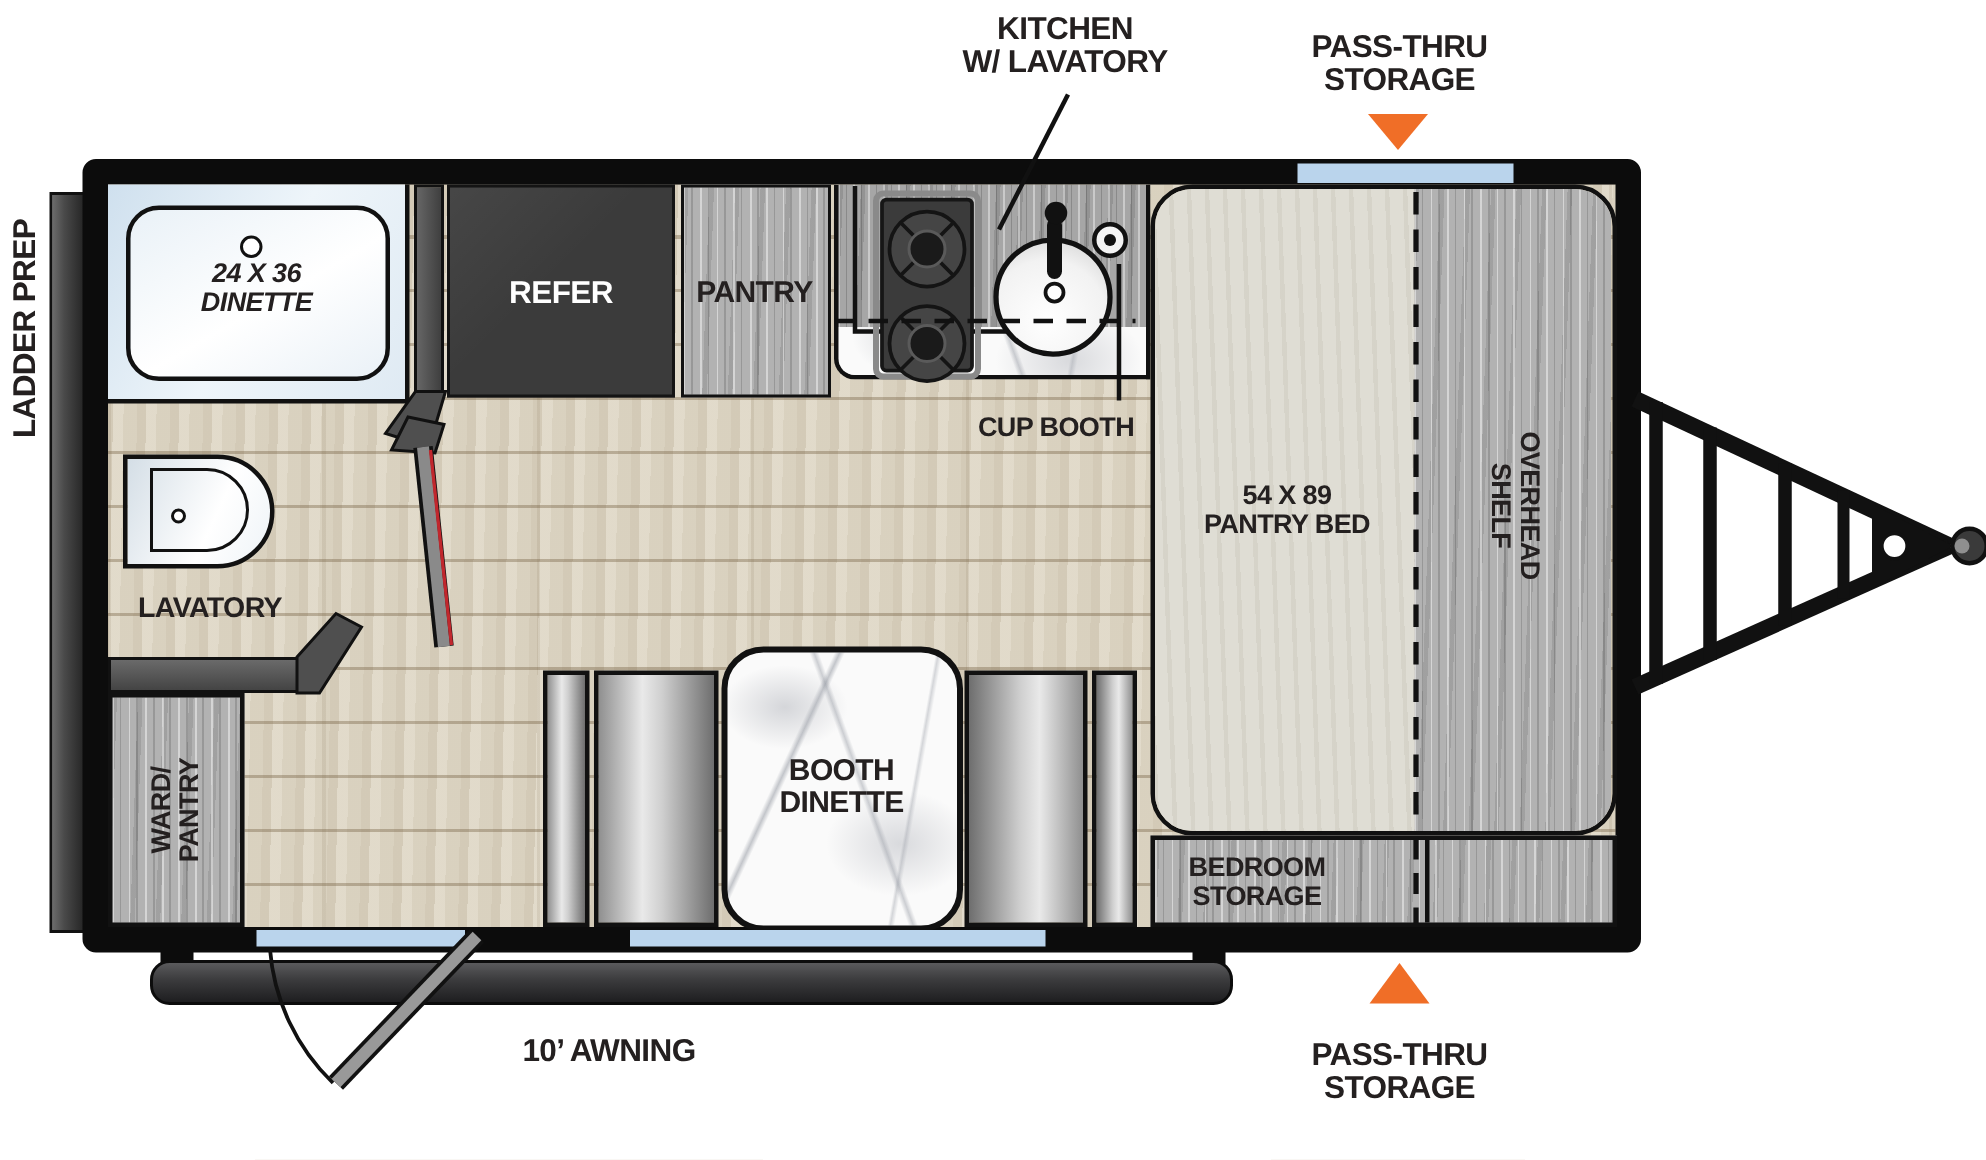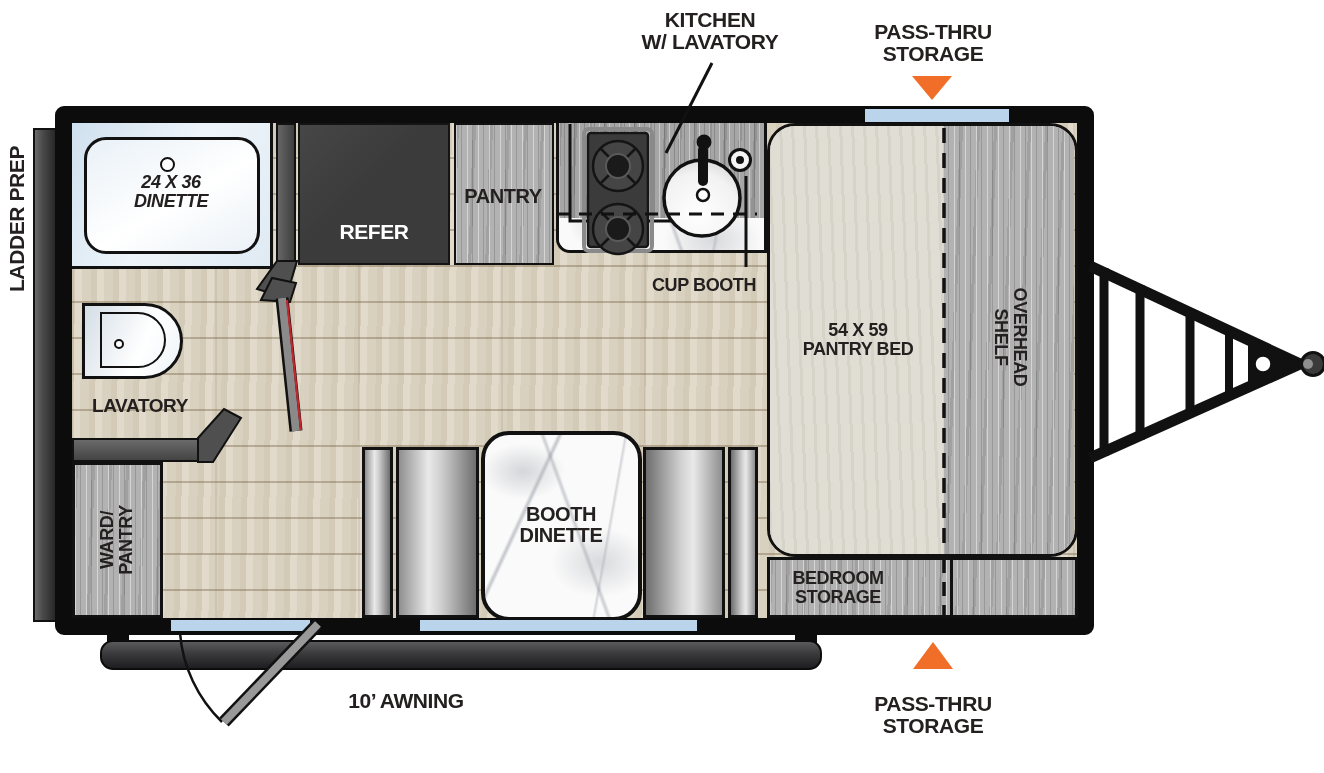--- a/index.html
+++ b/index.html
@@ -65,21 +65,21 @@
           background:linear-gradient(180deg,#5a5a5c,#3a3a3c 45%,#1e1e20);}
   .awntab{width:22px;height:14px;background:#0c0c0c;top:629px;}
 
   
   .lbl{position:absolute;transform:translate(-50%,-50%);display:flex;flex-direction:column;align-items:center;
        color:#242020;font-weight:bold;letter-spacing:-.4px;line-height:1.04;text-align:center;white-space:nowrap;z-index:40;}
   .lbl span{display:block;}
   .rot90{transform:translate(-50%,-50%) rotate(90deg);}
   .rotm90{transform:translate(-50%,-50%) rotate(-90deg);}
   .s18{font-size:18px;} .s19{font-size:19px;} .s20{font-size:20px;} .s21{font-size:21px;}
-  .white{color:#fff;margin-top:36px;}
+  .white{color:#fff;}
   .overlay{position:absolute;left:0;top:0;z-index:30;pointer-events:none;}
 </style>
 </head>
 <body>
 
 <div id="canvas">
 
   <div class="abs bumper"></div>
 
   <div class="abs trailer floorwood"></div>
@@ -255,21 +255,21 @@
   <div class="lbl s19" style="left:140px;top:406px;">
     <span>LAVATORY</span>
   </div>
 
   <div class="lbl s18 rotm90" style="left:117px;top:540px;">
     <span>WARD/</span>
     <span>PANTRY</span>
   </div>
 
   <div class="lbl s18" style="left:858px;top:340px;">
-    <span>54 X 59</span>
+    <span>54 X 89</span>
     <span>PANTRY BED</span>
   </div>
 
   <div class="lbl s18 rot90" style="left:1010px;top:337px;">
     <span>OVERHEAD</span>
     <span>SHELF</span>
   </div>
 
   <div class="lbl s18" style="left:838px;top:588px;">
     <span>BEDROOM</span>

